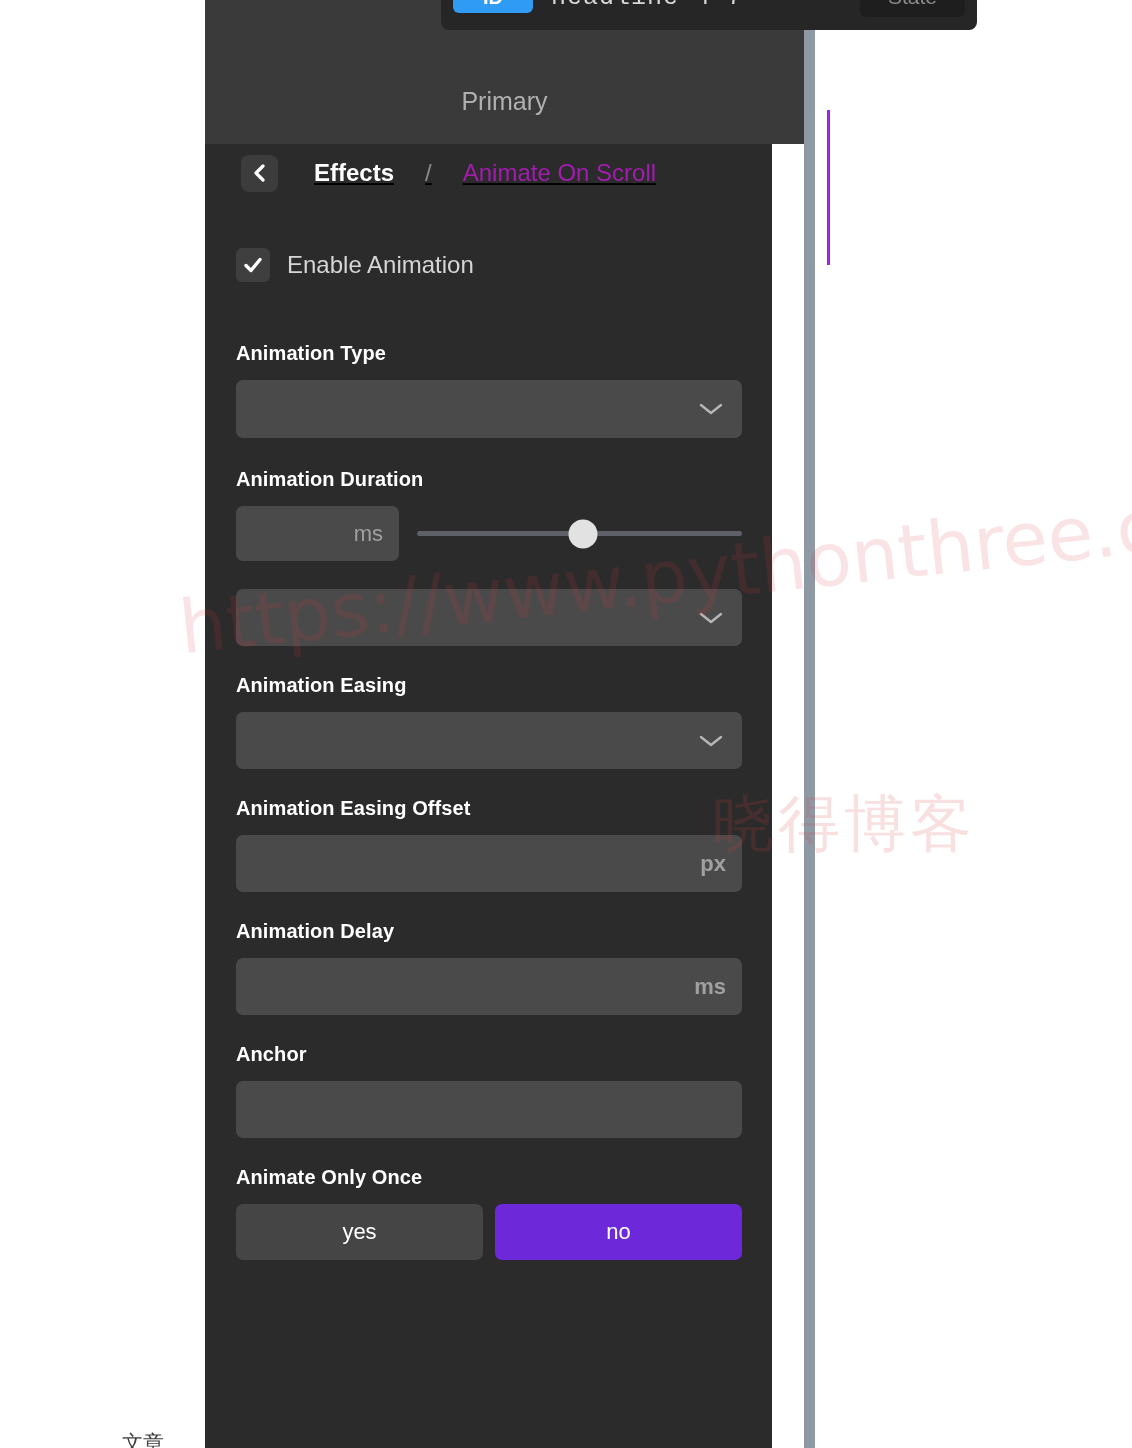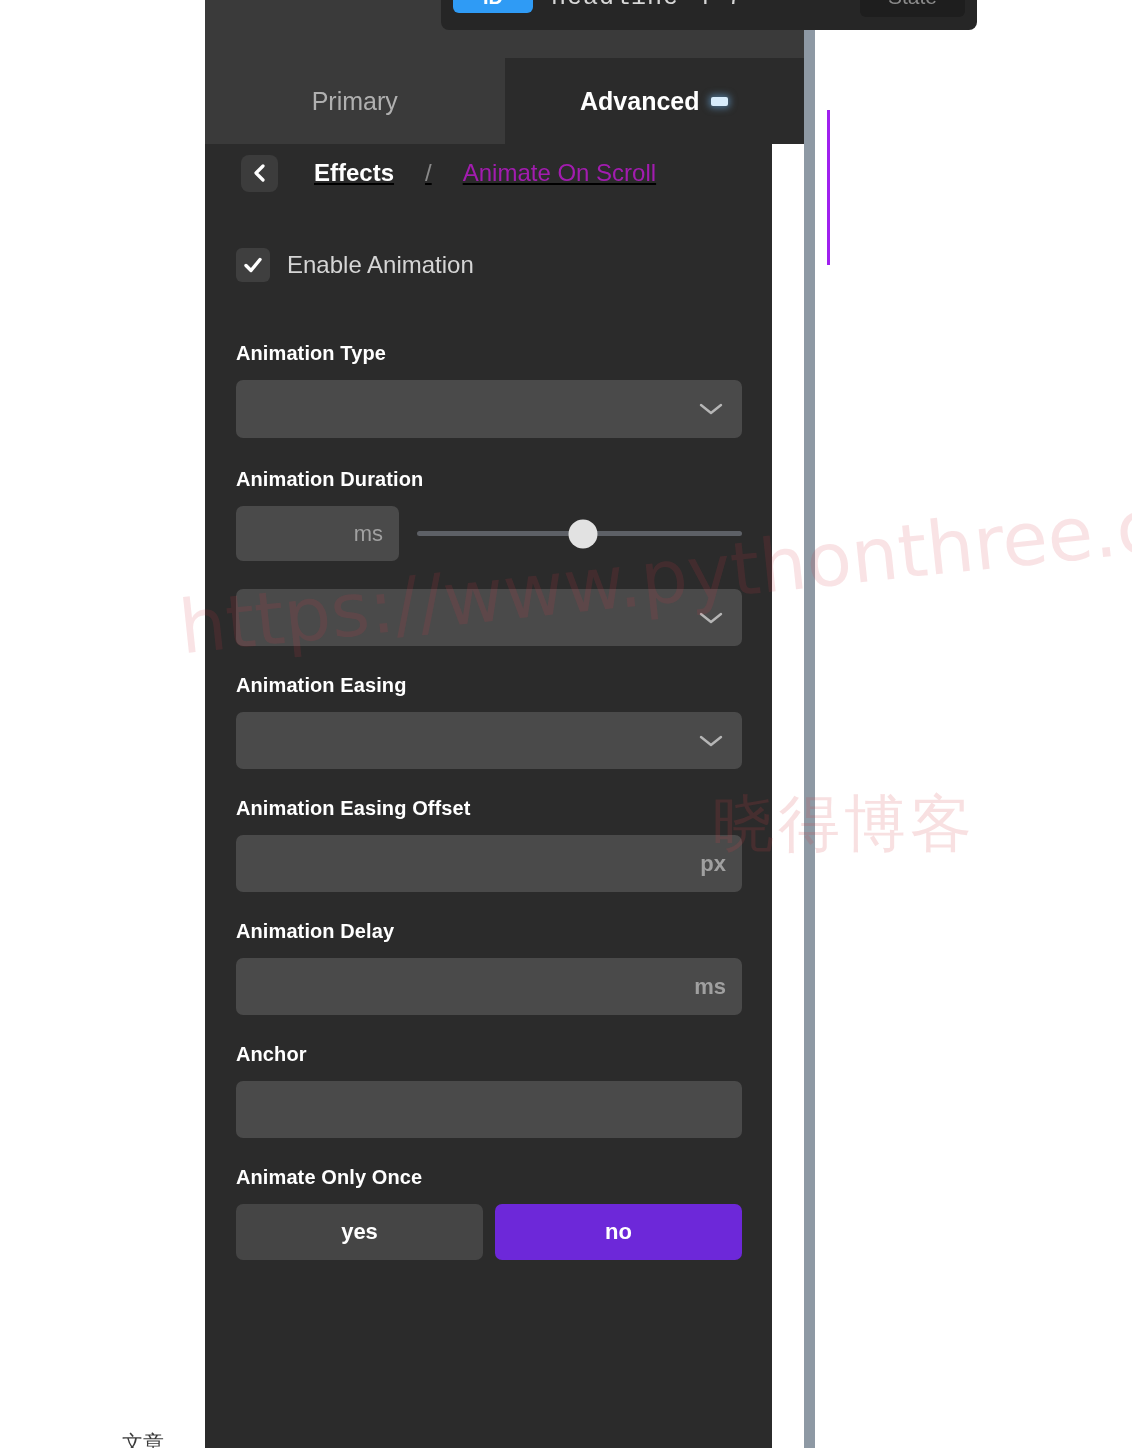--- a/index.html
+++ b/index.html
@@ -291,21 +291,21 @@
   .choice-btn {
     flex: 1 1 0;
     height: 56px;
     background: #454545;
     border-radius: 7px;
     display: flex;
     align-items: center;
     justify-content: center;
     color: #ffffff;
     font-size: 22px;
-    font-weight: bold;
+    font-weight: normal;
     cursor: pointer;
   }
   .choice-btn.alt { background: #6d28d9; }
 
   
   #text-caret {
     position: absolute;
     left: 827px; top: 110px;
     width: 3px; height: 155px;
     background: #a020ef;
@@ -364,24 +364,20 @@
     <div id="widget-id-badge">ID</div>
     <div id="widget-title">headline 4 7</div>
     <div id="widget-state-chip">State</div>
   </div>
 </div>
 
 <div id="tabs">
   <div class="tab inactive">
     <span>Primary</span>
   </div>
-  <div class="tab active">
-    <span>Advanced</span>
-    <span id="advanced-badge"></span>
-  </div>
 </div>
 
 <div id="breadcrumb">
   <div id="back-button">
     <svg width="20" height="20" viewBox="0 0 20 20" aria-hidden="true">
       <path d="M13 3 L6 10 L13 17" fill="none" stroke="#ffffff" stroke-width="3.2" stroke-linecap="round" stroke-linejoin="round"></path>
     </svg>
   </div>
   <div id="crumb-effects">Effects</div>
   <div id="crumb-sep">/</div>

